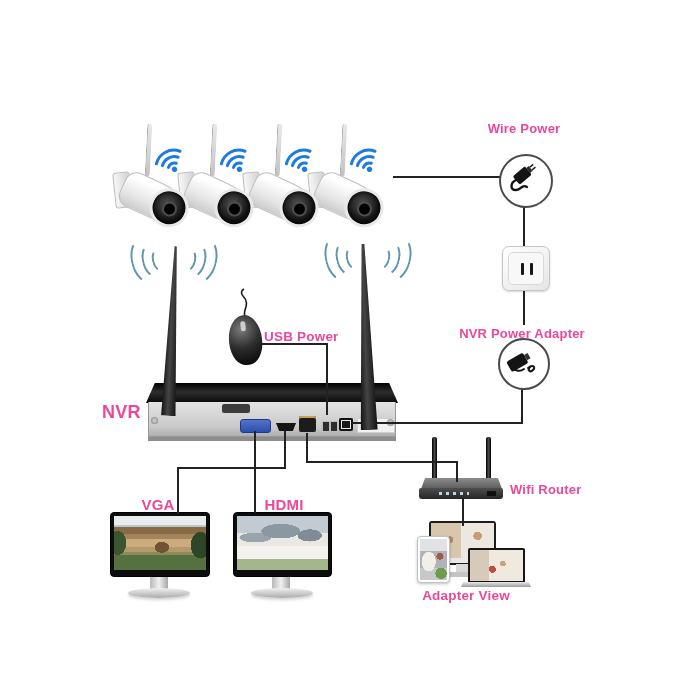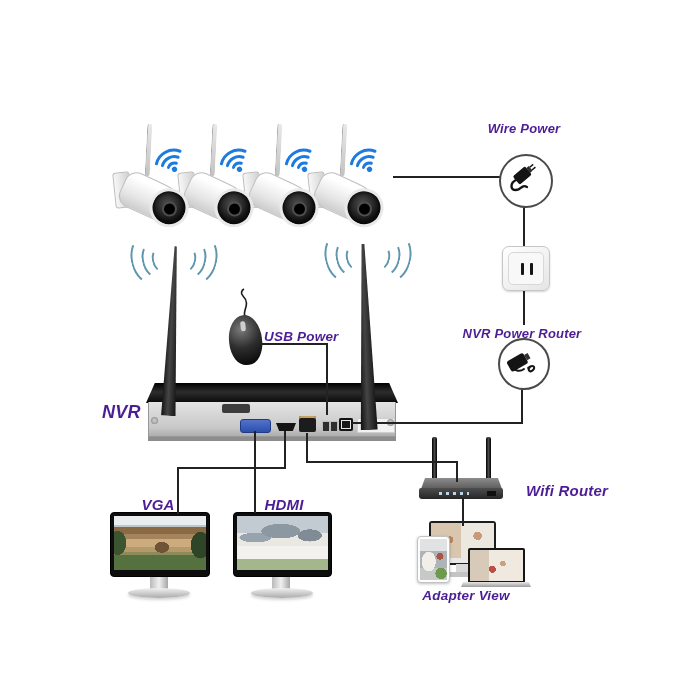--- a/index.html
+++ b/index.html
@@ -1,18 +1,18 @@
 <!DOCTYPE html>
 <html><head>
 <meta charset="utf-8">
 <style>
   html,body{margin:0;padding:0;background:#fff;}
   .stage{position:relative;width:700px;height:700px;background:#ffffff;overflow:hidden;
          font-family:"Liberation Sans",sans-serif;color:#111;}
-  .lbl{position:absolute;font-weight:bold;color:#4c1d95;letter-spacing:.2px;font-style:italic;}
+  .lbl{position:absolute;font-weight:bold;color:#ec4899;letter-spacing:.2px;}
 
   
   .ln{position:absolute;background:#222;z-index:4;}
 
   
   .camera{position:absolute;top:120px;width:92px;height:112px;}
   .cam-antenna{position:absolute;left:38px;top:4px;width:4px;height:52px;border-radius:2px;
     background:linear-gradient(180deg,#e9e9e9,#c2c2c2);border-left:1px solid #aaa;transform:rotate(3deg);}
   .cam-wifi{position:absolute;left:44px;top:24px;width:34px;height:30px;transform:rotate(-28deg);}
   .cam-wifi path{fill:none;stroke:#1c7be0;stroke-width:2.7;stroke-linecap:round;}
@@ -215,21 +215,21 @@
     </svg>
   </div>
 
   <div class="outlet">
     <div class="outlet-in">
       <div class="slot" style="left:12px"></div>
       <div class="slot" style="left:21px"></div>
     </div>
   </div>
 
-  <div class="lbl" style="left:442px;top:326px;width:160px;text-align:center;font-size:13px">NVR Power Router</div>
+  <div class="lbl" style="left:442px;top:326px;width:160px;text-align:center;font-size:13px">NVR Power Adapter</div>
   <div class="circ" style="left:498px;top:338px;width:48px;height:48px">
     <svg viewBox="0 0 44 44" width="44" height="44">
       <g transform="rotate(-30 20 22)">
         <rect x="8" y="15" width="19" height="12" rx="2.5" fill="#141414"></rect>
         <rect x="27" y="18" width="4" height="6" fill="#333"></rect>
       </g>
       <path d="M28 28 C 33 24, 36 27, 33 30 C 30 33, 27 30, 30 27" fill="none" stroke="#141414" stroke-width="2" stroke-linecap="round"></path>
       <path d="M10 26 C 14 31, 20 32, 24 29" fill="none" stroke="#141414" stroke-width="2" stroke-linecap="round"></path>
     </svg>
   </div>
@@ -294,21 +294,21 @@
   <div class="mon-neck" style="left:272px;top:577px"></div>
   <div class="mon-base" style="left:251px;top:588px"></div>
 
   <div class="router-ant" style="left:432px;top:437px"></div>
   <div class="router-ant" style="left:486px;top:437px"></div>
   <div class="router-top"></div>
   <div class="router-front">
     <div class="router-leds"></div>
     <div class="router-port"></div>
   </div>
-  <div class="lbl" style="left:526px;top:482px;font-size:15px">Wifi Router</div>
+  <div class="lbl" style="left:510px;top:482px;font-size:13px">Wifi Router</div>
 
   <div class="rv-tablet">
     <div class="rv-tablet-screen"></div>
   </div>
   <div class="rv-tab-neck"></div>
   <div class="rv-tab-base"></div>
   <div class="rv-phone">
     <div class="rv-phone-screen"></div>
   </div>
   <div class="rv-laptop-screen">

